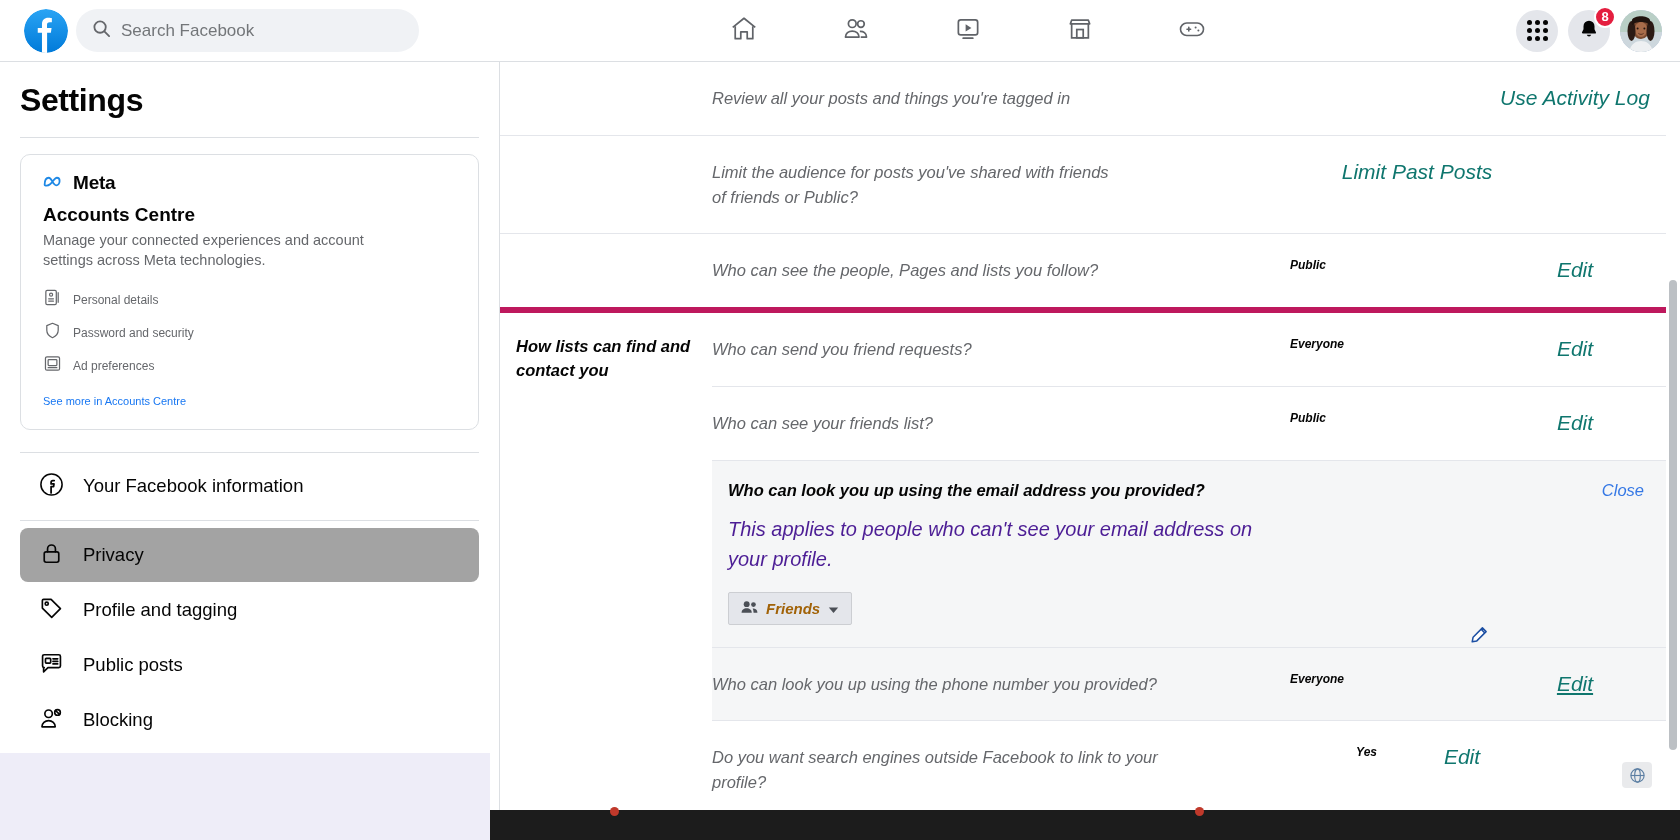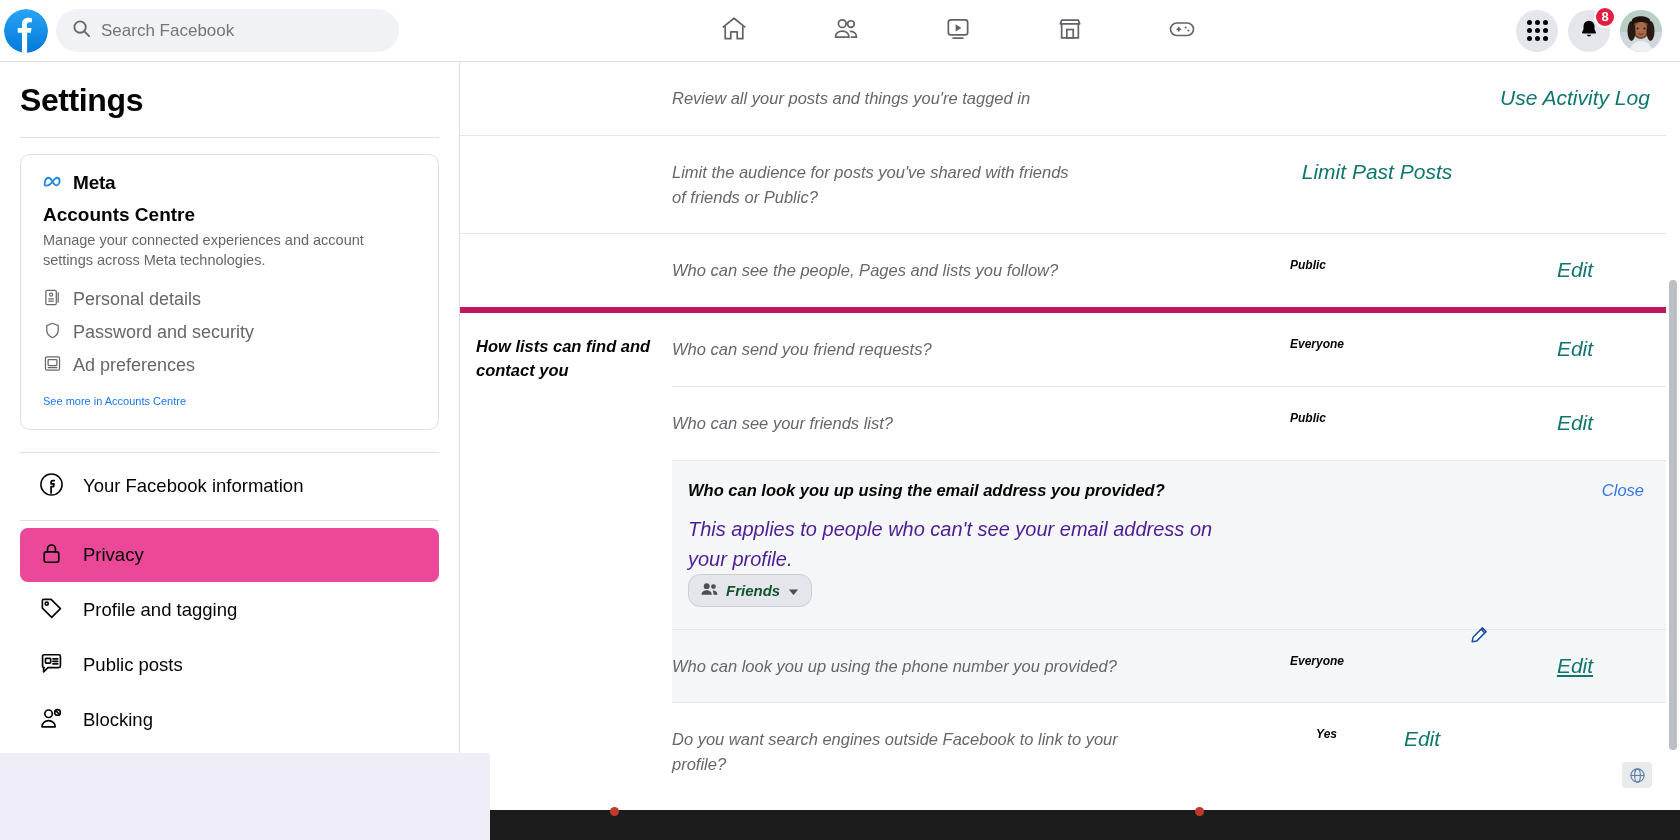--- a/index.html
+++ b/index.html
@@ -12,21 +12,21 @@
   }
 
   .screen { position: relative; width: 1680px; height: 840px; overflow: hidden; background:#fff; }
 
   
   .header {
     position: absolute; top: 0; left: 0; width: 1680px; height: 62px;
     background: #fff; border-bottom: 1px solid #dcdfe3;
     display: flex; align-items: center; z-index: 30;
   }
-  .hdr-left { display: flex; align-items: center; padding-left: 4px; gap: 8px; }
+  .hdr-left { display: flex; align-items: center; padding-left: 24px; gap: 8px; }
   .fb-logo { width: 44px; height: 44px; border-radius: 50%; display:block; }
   .search-pill {
     width: 343px; height: 43px; border-radius: 22px; background: #f0f2f5;
     display: flex; align-items: center; padding: 0 16px; gap: 10px; cursor: text;
   }
   .search-pill input {
     border: none; outline: none; background: transparent; font-size: 17px;
     color: #65676b; font-family: "Liberation Sans", sans-serif; width: 100%;
   }
   .search-pill input::placeholder { color: #737679; }
@@ -53,46 +53,46 @@
   .avatar {
     width: 42px; height: 42px; border-radius: 50%; overflow: hidden; cursor: pointer;
     background: #b8c6d8; display:block;
   }
 
   
   .below { position: absolute; top: 62px; left: 0; width: 1680px; height: 778px; display: flex; }
 
   
   .sidebar {
-    width: 460px; height: 778px; background: #fff; border-right: 1px solid #dcdfe3;
+    width: 500px; height: 778px; background: #fff; border-right: 1px solid #dcdfe3;
     padding: 0 20px; overflow: hidden; position: relative;
   }
   .settings-title { font-size: 32px; font-weight: bold; letter-spacing: -0.4px; padding: 20px 0 18px 0; color:#050505; }
   .hr { height: 1px; background: #dcdfe3; width: 100%; }
 
   .ac-card {
     margin-top: 16px; border: 1px solid #dcdfe3; border-radius: 10px;
     padding: 17px 22px 20px 22px; background:#fff;
   }
   .meta-row { display: flex; align-items: center; gap: 7px; margin-bottom: 10px; }
   .meta-word { font-size: 19px; font-weight: 600; color:#050505; letter-spacing: -0.2px;}
   .ac-title { font-size: 19px; font-weight: bold; color: #050505; margin-bottom: 5px; }
   .ac-desc { font-size: 14.5px; color: #65676b; line-height: 1.35; margin-bottom: 13px; max-width: 340px;}
   .ac-item { display: flex; align-items: center; gap: 11px; padding: 5px 0; cursor: pointer; }
-  .ac-item-label { font-size: 18px; color: #65676b; }
+  .ac-item-label { font-size: 12px; color: #65676b; }
   .ac-link { font-size: 11px; color: #1877f2; margin-top: 13px; cursor: pointer; display:inline-block; }
 
   .sb-divider { height: 1px; background: #dcdfe3; margin: 22px 0 6px 0; }
   .sb-divider2 { height: 1px; background: #dcdfe3; margin: 7px 0 7px 0; }
 
   .sb-item {
     display: flex; align-items: center; gap: 18px; height: 54px; padding: 0 18px;
     border-radius: 8px; cursor: pointer; margin: 1px 0;
   }
-  .sb-item.active { background: #ec4899; }
+  .sb-item.active { background: #a3a3a3; }
   .sb-item-label { font-size: 18.5px; color: #050505; }
 
   
   .main {
     flex: 1; height: 778px; position: relative; overflow: hidden; background: #fff; font-style: italic;
   }
   .main-inner { position: relative; width: 100%; }
 
   .row {
     display: flex; align-items: flex-start; border-bottom: 1px solid #e4e6eb;
@@ -111,23 +111,23 @@
 
   
   .expanded {
     background: #f5f6f7; padding: 20px 16px 22px 16px; position: relative;
   }
   .exp-head { display: flex; align-items: flex-start; }
   .exp-title { flex: 1; font-size: 16.5px; font-weight: bold; color: #050505; }
   .exp-close { font-size: 16.5px; color: #3578e5; cursor: pointer; white-space: nowrap; padding-left: 20px; }
   .exp-desc { font-size: 20px; color: #4c1d95; line-height: 1.5; margin-top: 14px; max-width: 560px; }
   .audience-btn {
-    display: inline-flex; align-items: center; gap: 8px;
-    background: #e4e6eb; border: 1px solid #ccced2; border-radius: 12px;
-    padding: 7px 12px; font-size: 15px; font-weight: bold; color: #14532d; cursor: pointer;
+    margin-top: 18px; display: inline-flex; align-items: center; gap: 8px;
+    background: #e4e6eb; border: 1px solid #ccced2; border-radius: 2px;
+    padding: 7px 12px; font-size: 15px; font-weight: bold; color: #a16207; cursor: pointer;
   }
 
   .row-hover { background: #f5f6f7; }
 
   
   .scrollbar-track {
     position: absolute; right: 0; top: 0; width: 14px; height: 778px; background: #fff;
   }
   .scrollbar-thumb {
     position: absolute; right: 3px; top: 218px; width: 8px; height: 470px;

